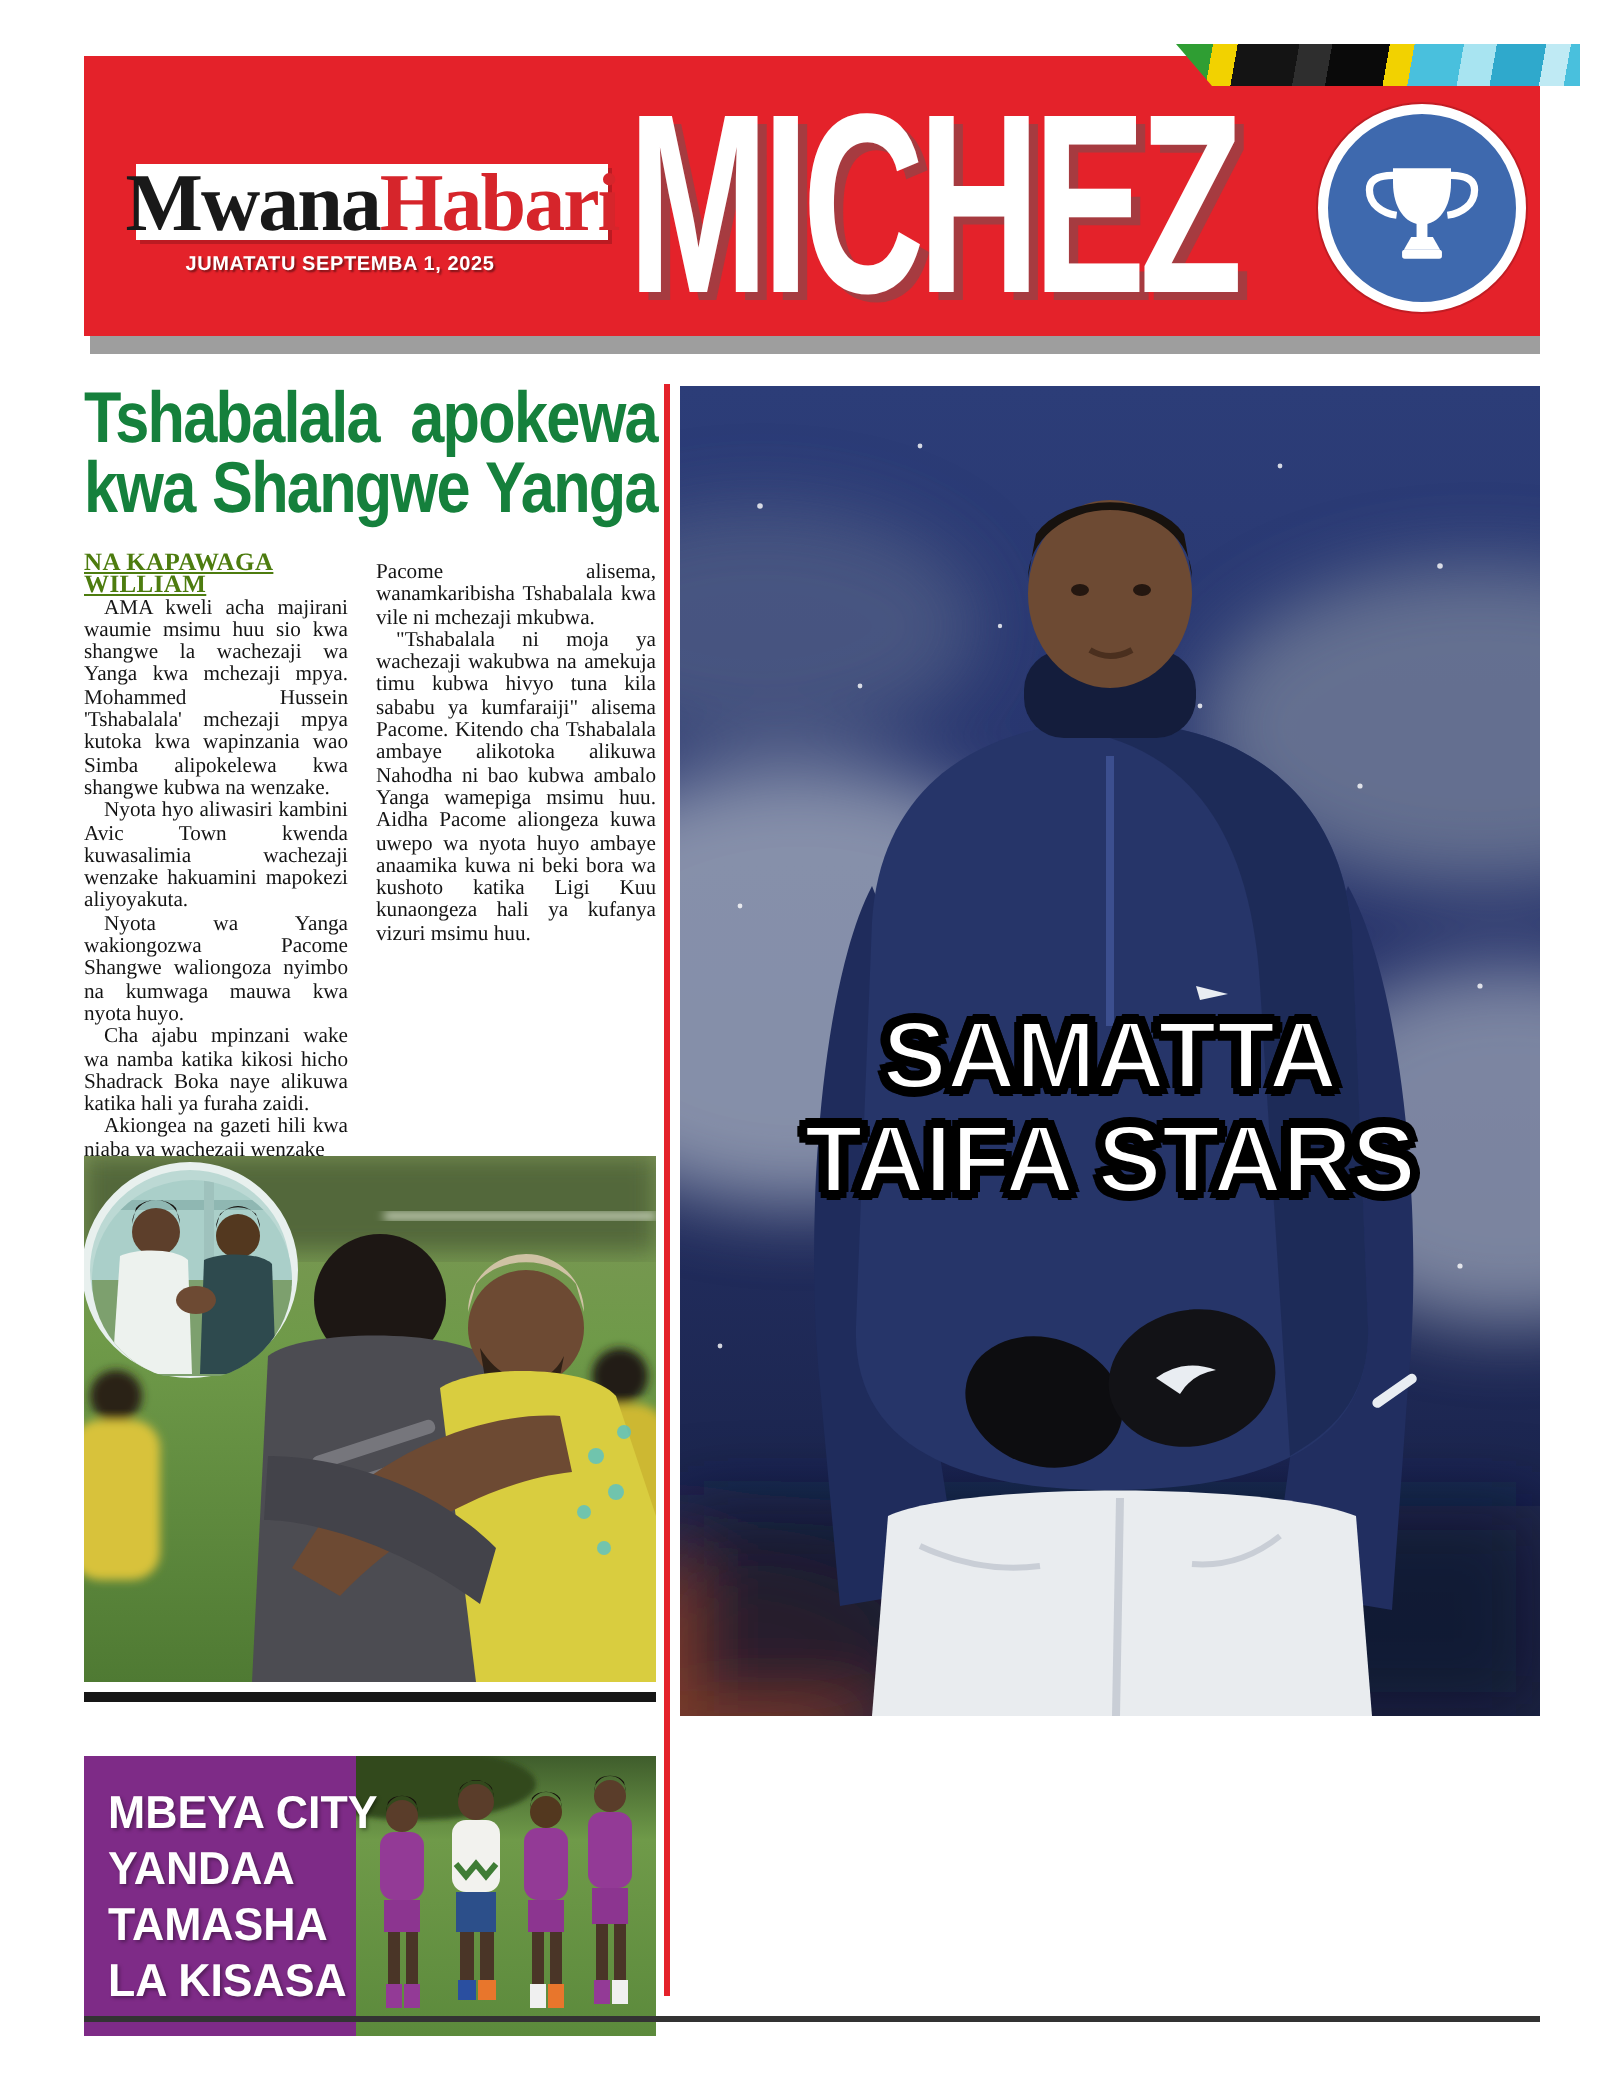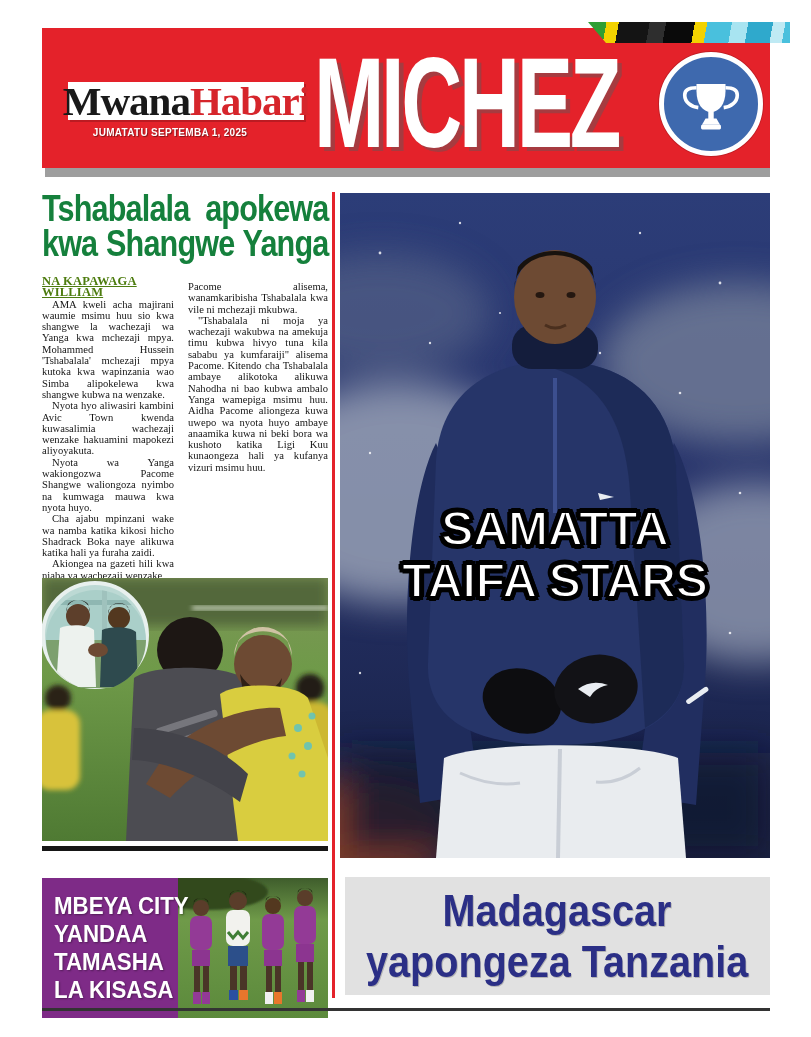--- a/index.html
+++ b/index.html
@@ -325,20 +325,16 @@
       </svg>
     </div>
     <div class="mbeya-text">
       <div>MBEYA CITY</div>
       <div>YANDAA</div>
       <div>TAMASHA</div>
       <div>LA KISASA</div>
     </div>
   </div>
 
-  <div class="madagascar">
-    <div class="mline">Madagascar</div>
-    <div class="mline">yapongeza Tanzania</div>
-  </div>
 
   <div class="bottom-rule"></div>
 
 </div>
 
 </body></html>

